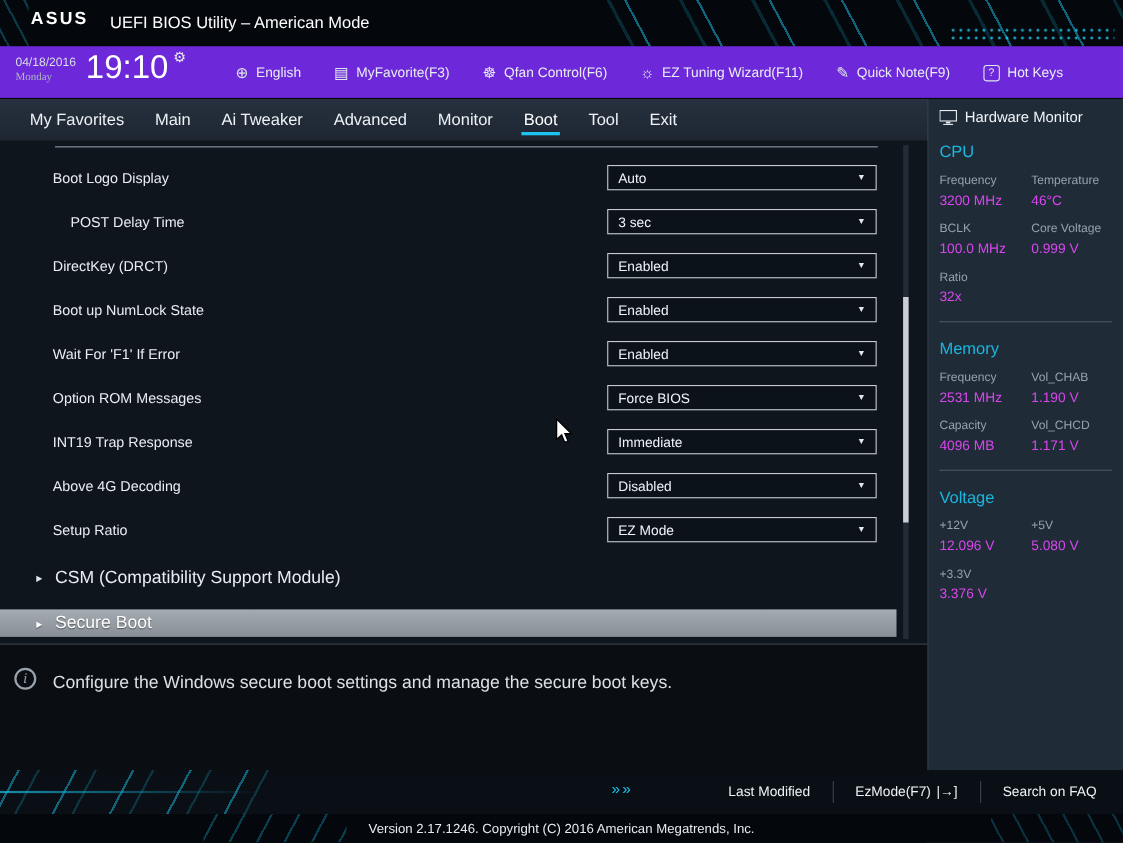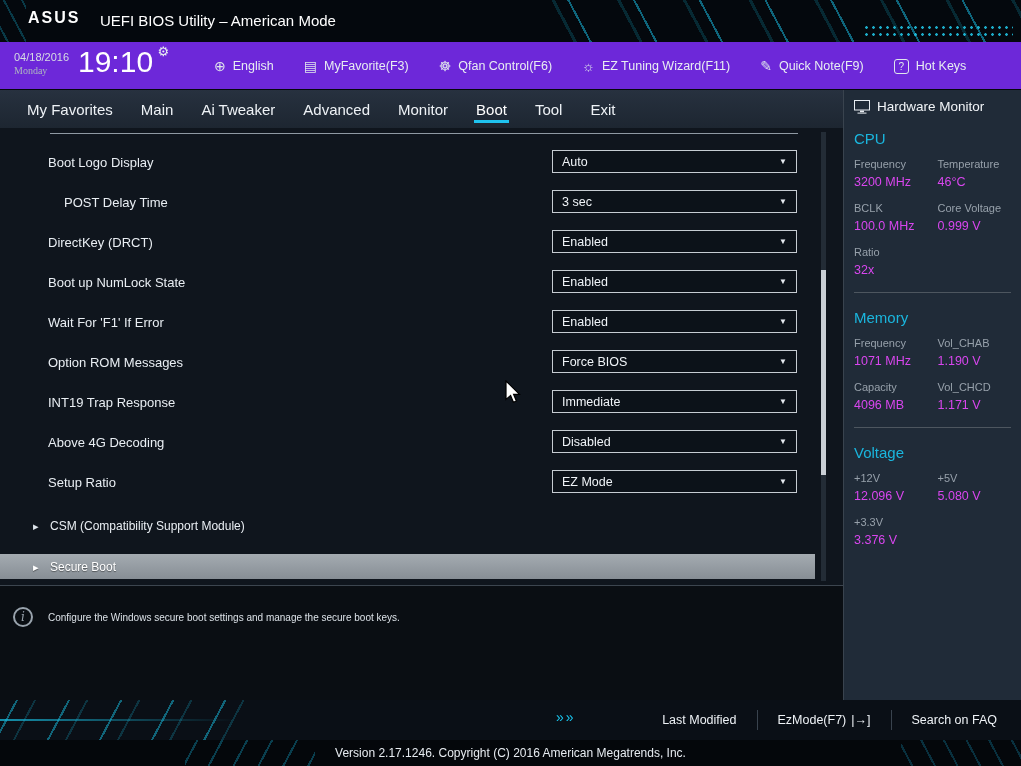--- a/index.html
+++ b/index.html
@@ -58,33 +58,33 @@
   .settings { position:absolute; left:0; top:14px; width:100%; }
   .setting-row { position:relative; height:40px; }
   .setting-label { position:absolute; left:48px; top:50%; transform:translateY(-50%); color:#e9eef3; font-size:13px; }
   .setting-row.indent .setting-label { left:64px; }
   .dropdown { position:absolute; left:552px; top:8px; width:245px; height:23px;
     border:1px solid #c6ccd2; background:#0c1219; display:flex; align-items:center; cursor:pointer; }
   .dd-value { flex:1; padding-left:9px; font-size:12.5px; color:#f0f4f8; }
   .dd-arrow { width:26px; text-align:center; font-size:8px; color:#e5eaef; }
   .submenu-row { position:relative; height:40px; margin-top:4px; cursor:pointer; }
   .submenu-arrow { position:absolute; left:33px; top:50%; transform:translateY(-50%); font-size:11px; color:#dfe6ec; }
-  .submenu-label { position:absolute; left:50px; top:50%; transform:translateY(-50%); font-size:12px; color:#e9eef3; }
+  .submenu-label { position:absolute; left:50px; top:50%; transform:translateY(-50%); font-size:16px; color:#e9eef3; }
   .submenu-row.highlighted { height:25px; margin-top:8px; width:815px;
     background:linear-gradient(#a4abb1,#878e95); }
   .highlighted .submenu-arrow, .highlighted .submenu-label { color:#fff; text-shadow:0 1px 1px rgba(0,0,0,.45); }
   .scrollbar { position:absolute; left:821px; top:4px; width:5px; height:449px; background:#232c36; }
   .scroll-thumb { position:absolute; left:0; top:138px; width:5px; height:205px; background:#c9cfd5; cursor:grab; }
 
   
   .help { position:absolute; left:0; top:585px; width:843px; height:115px; background:#0a0e13; border-top:1px solid #3c454f; }
   .info-icon { position:absolute; left:13px; top:21px; width:20px; height:20px; border:2px solid #99a3ad; border-radius:50%;
     color:#99a3ad; font-size:12px; font-family:"DejaVu Serif", serif; font-style:italic;
     display:flex; align-items:center; justify-content:center; }
-  .help-text { position:absolute; left:48px; top:26px; color:#dbe1e7; font-size:10px; }
+  .help-text { position:absolute; left:48px; top:26px; color:#dbe1e7; font-size:16px; }
 
   
   .footerbar { position:absolute; left:0; top:700px; width:1021px; height:40px; background:#0a0f16; overflow:hidden; }
   .deco-footer-left { position:absolute; left:0; top:0; width:250px; height:40px;
     background:repeating-linear-gradient(118deg, transparent 0 14px, rgba(24,186,220,.5) 14px 16px, transparent 16px 30px, rgba(24,186,220,.22) 30px 32px, transparent 32px 46px); }
   .deco-footer-line { position:absolute; left:0; top:19px; width:235px; height:2px;
     background:linear-gradient(90deg, rgba(24,186,220,.75), transparent); }
   .deco-chevrons { position:absolute; left:556px; top:9px; color:#19c2ea; font-size:14px; letter-spacing:2px; }
   .footer-items { position:absolute; right:4px; top:0; height:40px; display:flex; align-items:center; }
   .footer-btn { color:#eef2f6; font-size:12.5px; padding:0 20px; cursor:pointer; display:flex; align-items:center; gap:5px; white-space:nowrap; }
@@ -198,21 +198,21 @@
         <div class="hm-label">Ratio</div>
         <div class="hm-value">32x</div>
       </div>
     </div>
     <hr class="hm-divider">
 
     <div class="hm-section-title">Memory</div>
     <div class="hm-row">
       <div class="hm-pair">
         <div class="hm-label">Frequency</div>
-        <div class="hm-value">1071 MHz</div>
+        <div class="hm-value">2531 MHz</div>
       </div>
       <div class="hm-pair">
         <div class="hm-label">Vol_CHAB</div>
         <div class="hm-value">1.190 V</div>
       </div>
     </div>
     <div class="hm-row">
       <div class="hm-pair">
         <div class="hm-label">Capacity</div>
         <div class="hm-value">4096 MB</div>

